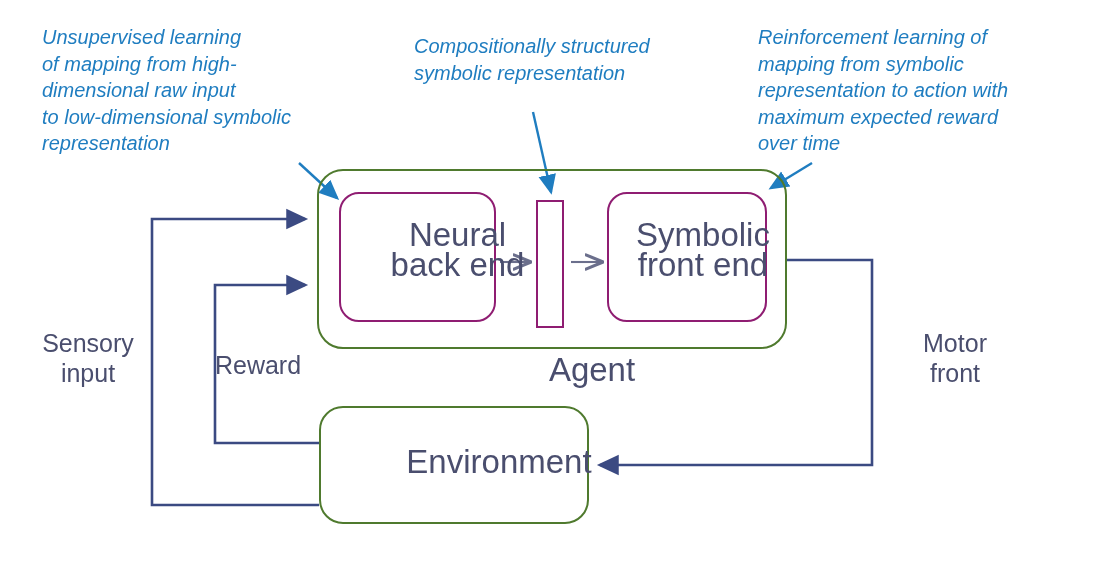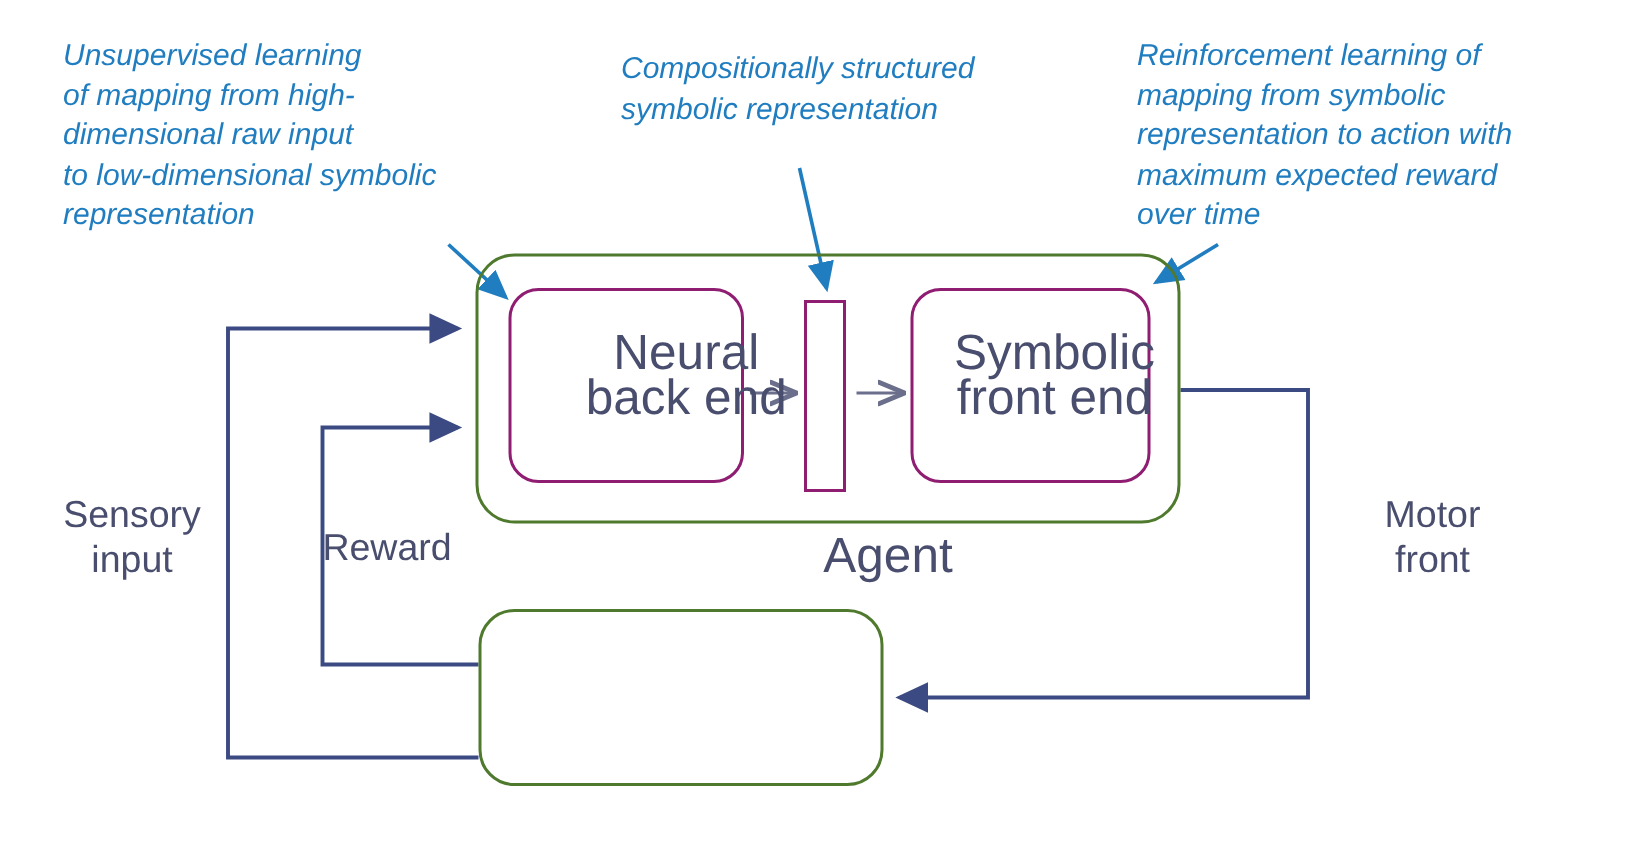--- a/index.html
+++ b/index.html
@@ -137,20 +137,21 @@
   <div class="box" id="box-environment"></div>
 
   <div class="node-label" id="label-neural">Neural
 back end</div>
 
   <div class="node-label" id="label-symbolic">Symbolic
 front end</div>
 
   <div class="node-label" id="label-agent">Agent</div>
 
+  <div class="node-label" id="label-environment">Environment</div>
 
   <div class="edge-label" id="label-sensory">Sensory
 input</div>
 
   <div class="edge-label" id="label-reward">Reward</div>
 
   <div class="edge-label" id="label-motor">Motor
 front</div>
 
   <div class="callout" id="callout-left">Unsupervised learning

